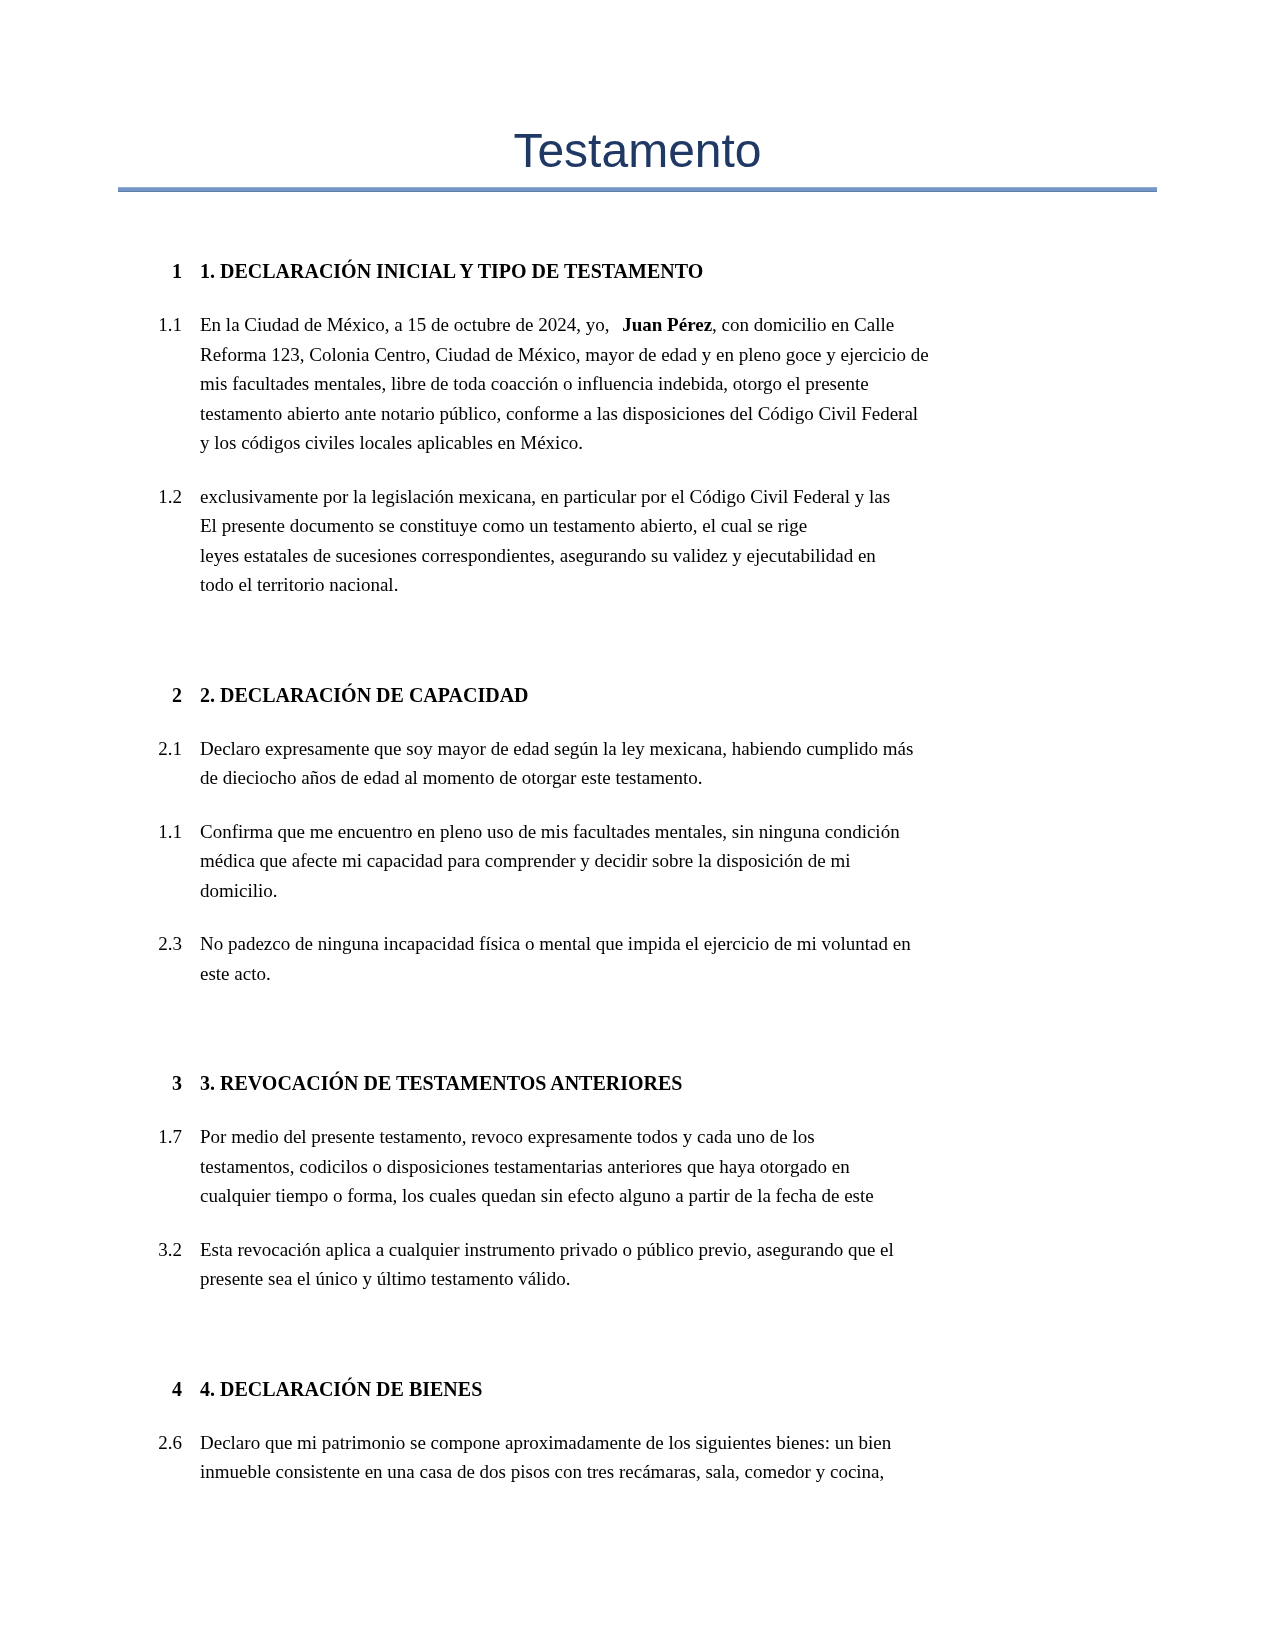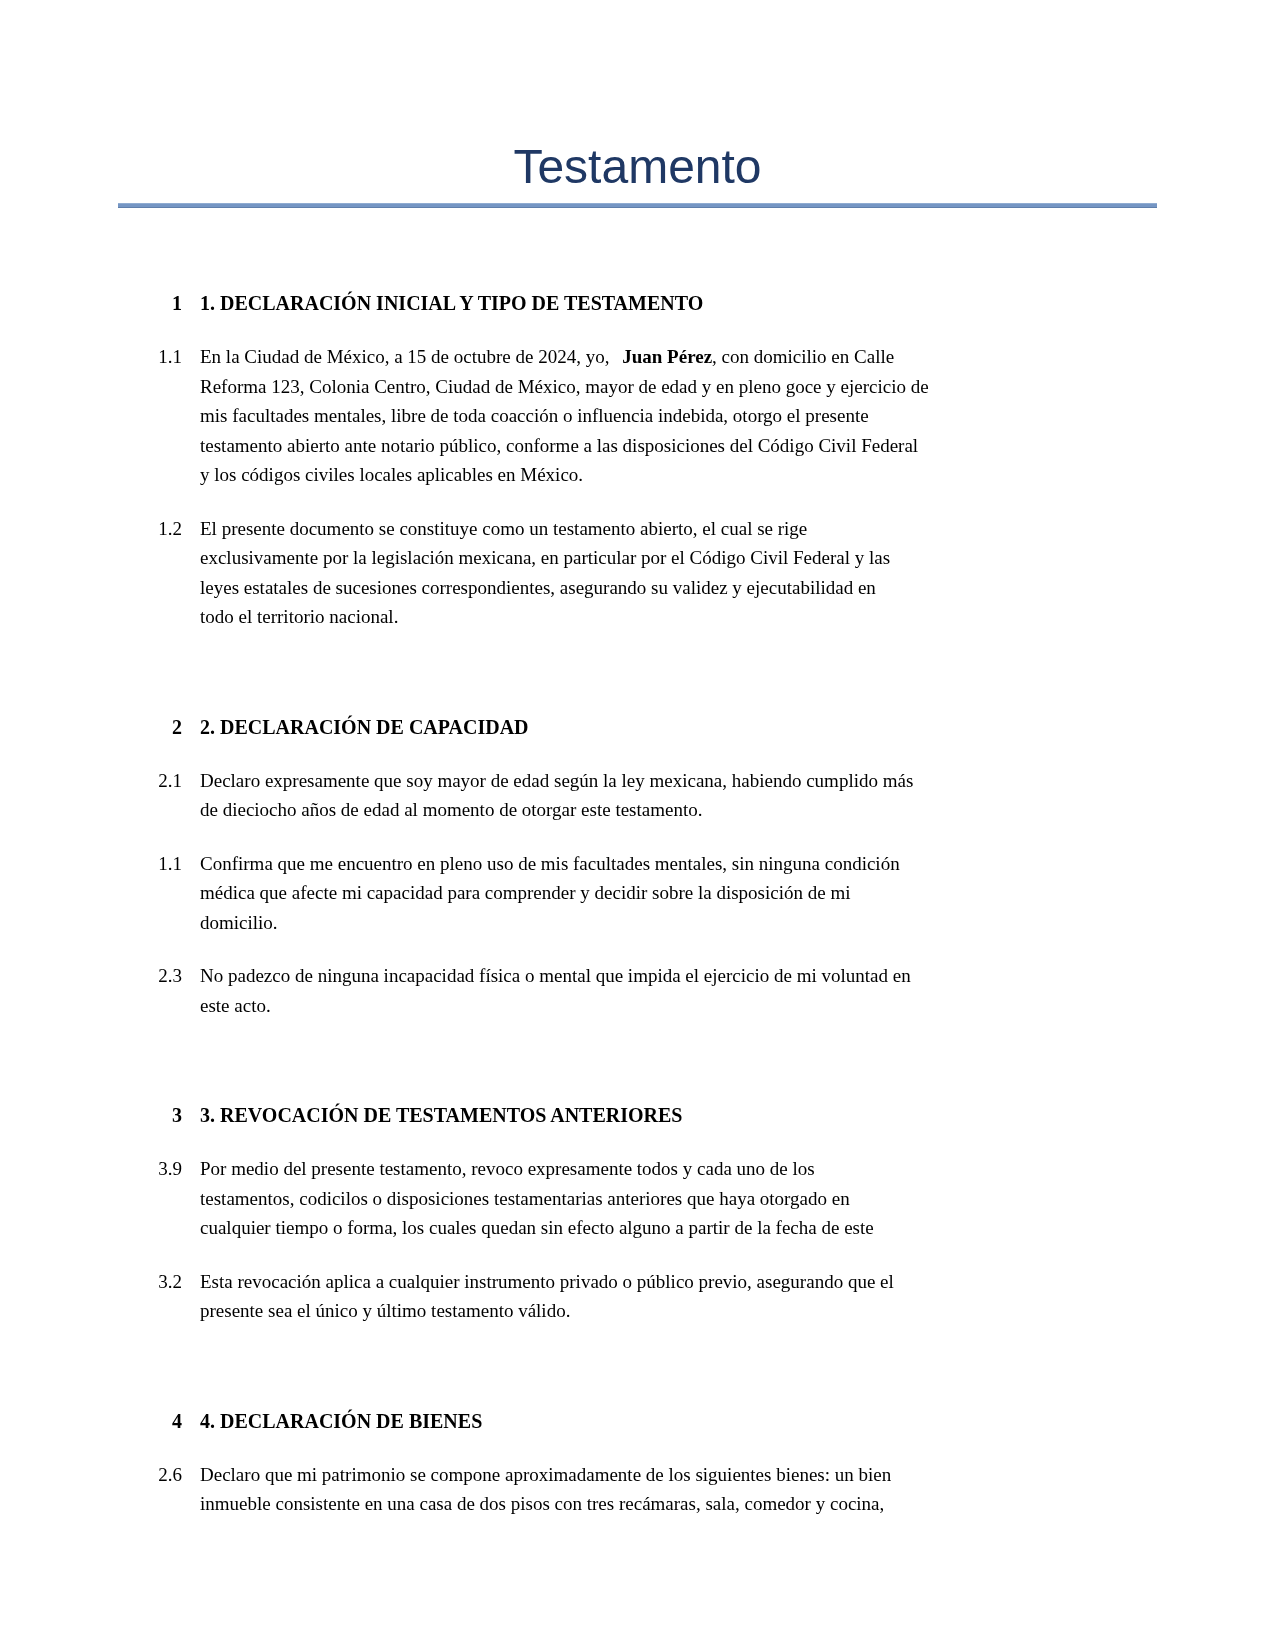--- a/index.html
+++ b/index.html
@@ -12,21 +12,21 @@
     color: #000000;
     overflow: hidden;
   }
   .page {
     width: 1275px;
     height: 1650px;
     background: #ffffff;
     position: relative;
   }
   .doc-header {
-    padding: 16px 118px;
+    padding: 0 118px;
   }
   .doc-title {
     margin: 0;
     padding-top: 123px;
     text-align: center;
     font-family: "Liberation Sans", sans-serif;
     font-weight: 500;
     font-size: 48px;
     line-height: 1.15;
     color: #1f3864;
@@ -96,22 +96,22 @@
           <div class="text-line"><span>En la Ciudad de México, a 15 de octubre de 2024, yo, </span><span class="seg-bold">Juan Pérez</span><span>, con domicilio en Calle</span></div>
           <div class="text-line">Reforma 123, Colonia Centro, Ciudad de México, mayor de edad y en pleno goce y ejercicio de</div>
           <div class="text-line">mis facultades mentales, libre de toda coacción o influencia indebida, otorgo el presente</div>
           <div class="text-line">testamento abierto ante notario público, conforme a las disposiciones del Código Civil Federal</div>
           <div class="text-line">y los códigos civiles locales aplicables en México.</div>
         </div>
       </div>
       <div class="clause-row">
         <span class="num-col">1.2</span>
         <div class="text-col">
+          <div class="text-line">exclusivamente por la legislación mexicana, en particular por el Código Civil Federal y las</div>
           <div class="text-line">El presente documento se constituye como un testamento abierto, el cual se rige</div>
-          <div class="text-line">exclusivamente por la legislación mexicana, en particular por el Código Civil Federal y las</div>
           <div class="text-line">leyes estatales de sucesiones correspondientes, asegurando su validez y ejecutabilidad en</div>
           <div class="text-line">todo el territorio nacional.</div>
         </div>
       </div>
       <div class="heading-row">
         <span class="num-col">2</span>
         <span class="text-col">2. DECLARACIÓN DE CAPACIDAD</span>
       </div>
       <div class="clause-row">
         <span class="num-col">2.1</span>
@@ -133,21 +133,21 @@
         <div class="text-col">
           <div class="text-line">No padezco de ninguna incapacidad física o mental que impida el ejercicio de mi voluntad en</div>
           <div class="text-line">este acto.</div>
         </div>
       </div>
       <div class="heading-row">
         <span class="num-col">3</span>
         <span class="text-col">3. REVOCACIÓN DE TESTAMENTOS ANTERIORES</span>
       </div>
       <div class="clause-row">
-        <span class="num-col">3.9</span>
+        <span class="num-col">1.7</span>
         <div class="text-col">
           <div class="text-line">Por medio del presente testamento, revoco expresamente todos y cada uno de los</div>
           <div class="text-line">testamentos, codicilos o disposiciones testamentarias anteriores que haya otorgado en</div>
           <div class="text-line">cualquier tiempo o forma, los cuales quedan sin efecto alguno a partir de la fecha de este</div>
         </div>
       </div>
       <div class="clause-row">
         <span class="num-col">3.2</span>
         <div class="text-col">
           <div class="text-line">Esta revocación aplica a cualquier instrumento privado o público previo, asegurando que el</div>

